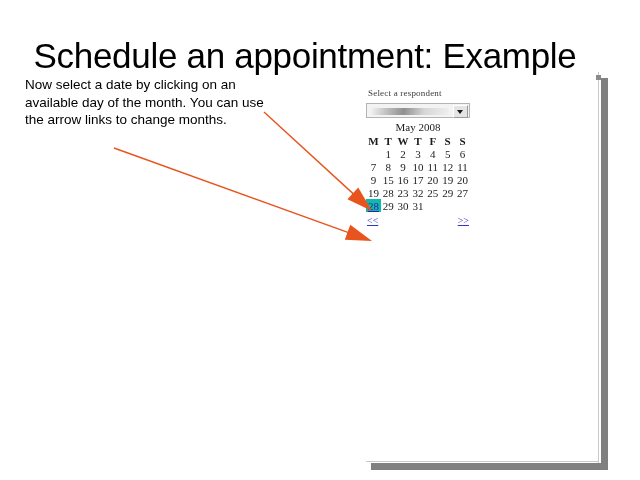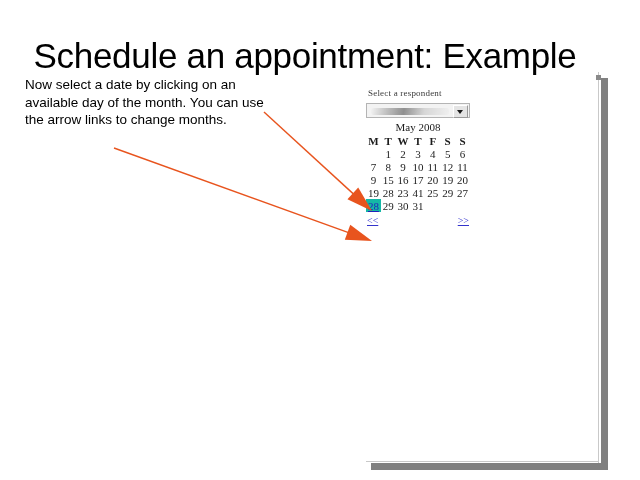--- a/index.html
+++ b/index.html
@@ -280,21 +280,21 @@
             <td>16</td>
             <td>17</td>
             <td>20</td>
             <td>19</td>
             <td>20</td>
           </tr>
           <tr>
             <td>19</td>
             <td>28</td>
             <td>23</td>
-            <td>41</td>
+            <td>32</td>
             <td>25</td>
             <td>29</td>
             <td>27</td>
           </tr>
           <tr>
             <td class="sel"><a href="#">28</a></td>
             <td>29</td>
             <td>30</td>
             <td>31</td>
             <td></td>

